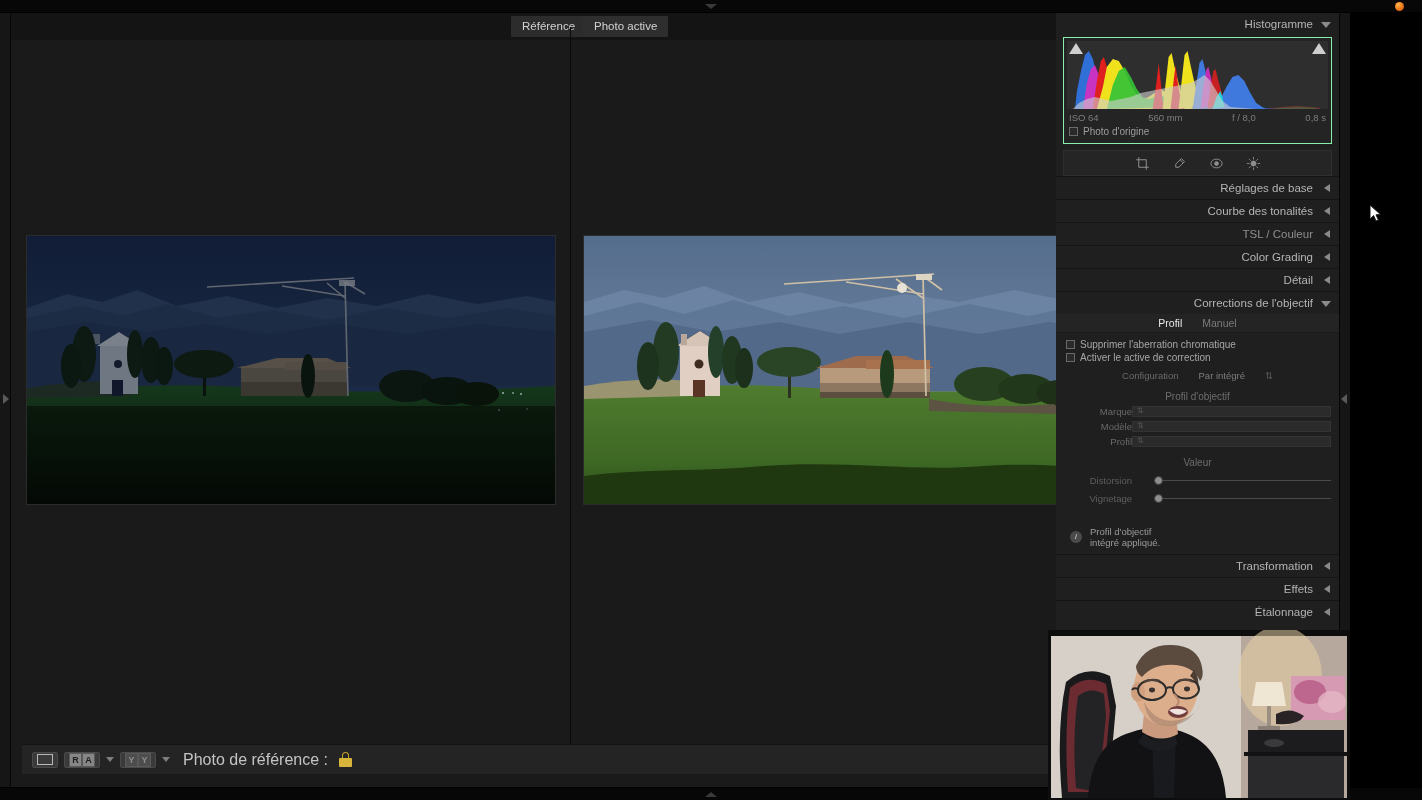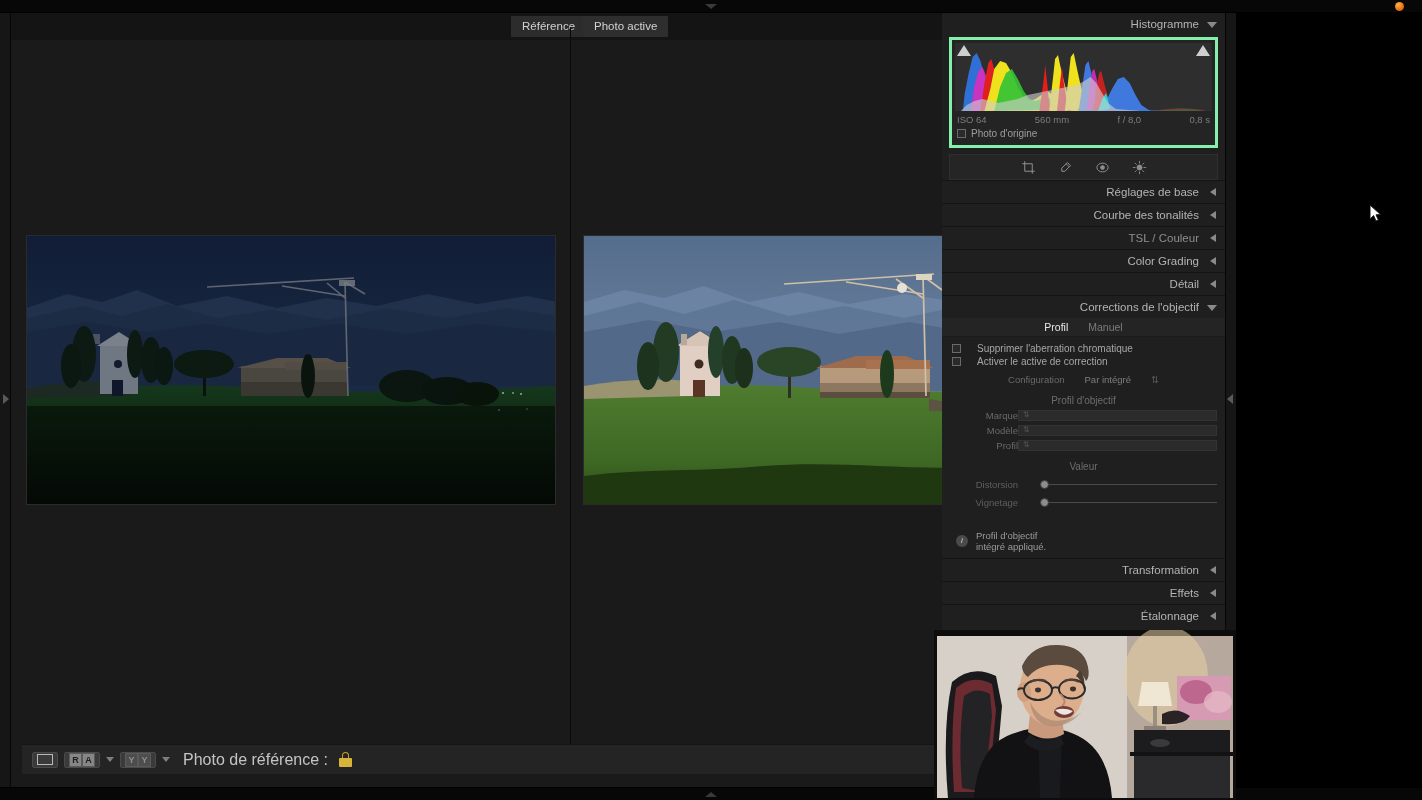--- a/index.html
+++ b/index.html
@@ -1,19 +1,19 @@
 <!DOCTYPE html>
 <html><head>
 <meta charset="utf-8">
 <style>
   * { margin:0; padding:0; box-sizing:border-box; }
   html,body { width:1422px; height:800px; overflow:hidden; background:#000; }
   body { font-family:"Liberation Sans", sans-serif; color:#b9b9b9; font-size:11px; }
 
-  .app { position:relative; width:1236px; height:800px; background:#1c1c1c; }
+  .app { position:relative; width:1350px; height:800px; background:#1c1c1c; }
 
   
   .topstrip { position:absolute; left:0; top:0; width:1422px; height:13px; background:#070707; border-bottom:1px solid #000; }
   .topstrip .tri { position:absolute; left:50%; top:4px; margin-left:-6px; width:0;height:0;
       border-left:6px solid transparent; border-right:6px solid transparent; border-top:5px solid #3a3a3a; }
   .rec-dot { position:absolute; right:18px; top:2px; width:9px; height:9px; border-radius:50%;
       background:radial-gradient(circle at 35% 30%, #ffb44b, #e2660b 70%, #8a3a04); }
   .botstrip { position:absolute; left:0; bottom:0; width:1422px; height:13px; background:#070707; border-top:1px solid #000; }
   .botstrip .tri { position:absolute; left:50%; top:4px; margin-left:-6px; width:0;height:0;
       border-left:6px solid transparent; border-right:6px solid transparent; border-bottom:5px solid #3a3a3a; }
@@ -45,21 +45,21 @@
   
   .rpanel { position:absolute; right:11px; top:13px; width:283px; height:774px; background:#1f1f1f; }
 
   .panelhdr { height:22px; line-height:22px; text-align:right; padding-right:26px;
       color:#b4b4b4; font-size:11.5px; position:relative; background:#1f1f1f; }
   .panelhdr .caret { position:absolute; right:9px; top:7px; width:0;height:0;
       border-top:4px solid transparent; border-bottom:4px solid transparent; border-right:6px solid #8a8a8a; }
   .panelhdr .caret.open { border:none; border-left:5px solid transparent; border-right:5px solid transparent;
       border-top:6px solid #8a8a8a; right:8px; top:9px; }
 
-  .histbox { margin:2px 7px 0 7px; border:3px solid #86efac; background:#242424; padding:3px; }
+  .histbox { margin:2px 7px 0 7px; border:1px solid #86efac; background:#242424; padding:3px; }
   .histcanvas { position:relative; width:100%; height:68px; background:#2e2e2e; overflow:hidden; }
   .histcanvas .clipL, .histcanvas .clipR { position:absolute; top:2px; width:0;height:0;
       border-left:7px solid transparent; border-right:7px solid transparent; border-bottom:11px solid #cfcfcf; }
   .histcanvas .clipL { left:2px; } .histcanvas .clipR { right:2px; }
   .histmeta { display:flex; justify-content:space-between; padding:3px 2px 1px 2px; color:#7e7e7e; font-size:9.5px; }
   .origrow { display:flex; align-items:center; gap:5px; padding:2px 2px 3px 2px; color:#9d9d9d; font-size:10px; }
   .chk { width:9px; height:9px; border:1px solid #6a6a6a; background:#2a2a2a; display:inline-block; }
 
   .toolstrip { margin:6px 7px 0 7px; height:26px; background:#252525; border:1px solid #2f2f2f;
       display:flex; align-items:center; justify-content:center; gap:22px; }
@@ -68,21 +68,21 @@
   .sect { position:relative; }
   .sect .nub { position:absolute; left:4px; top:8px; width:6px; height:6px; background:#555; }
   .sep { height:1px; background:#141414; }
 
   .subtabs { display:flex; justify-content:center; gap:0; background:#242424; height:19px; align-items:center;
       border-bottom:1px solid #1a1a1a; }
   .subtab { padding:0 10px; font-size:10.5px; color:#7b7b7b; line-height:19px; }
   .subtab.sel { color:#e8e8e8; }
 
   .body-lens { padding:4px 8px 6px 8px; background:#1f1f1f; }
-  .cbrow { display:flex; align-items:center; gap:16px; color:#a6a6a6; font-size:10px; margin:2px 0 1px 2px; }
+  .cbrow { display:flex; align-items:center; gap:5px; color:#a6a6a6; font-size:10px; margin:2px 0 1px 2px; }
   .cfgrow { display:flex; justify-content:center; align-items:center; gap:20px; color:#6a6a6a; font-size:9.5px; margin-top:7px; }
   .cfgval { color:#7e7e7e; }
   .grouptitle { text-align:center; color:#6d6d6d; font-size:10px; margin-top:10px; }
   .fldrow { display:flex; align-items:center; margin-top:4px; }
   .fldlab { width:68px; text-align:right; color:#6a6a6a; font-size:9.5px; }
   .fldbox { flex:1; height:11px; background:#2b2b2b; border:1px solid #333; position:relative; }
   .fldbox span { position:absolute; left:4px; top:-1px; font-size:9px; color:#4f4f4f; }
   .fldbox .sp { position:absolute; right:3px; top:-1px; font-size:8px; color:#555; }
   .slrow { display:flex; align-items:center; gap:22px; margin-top:7px; }
   .sllab { width:68px; text-align:right; color:#5f5f5f; font-size:9.5px; }

